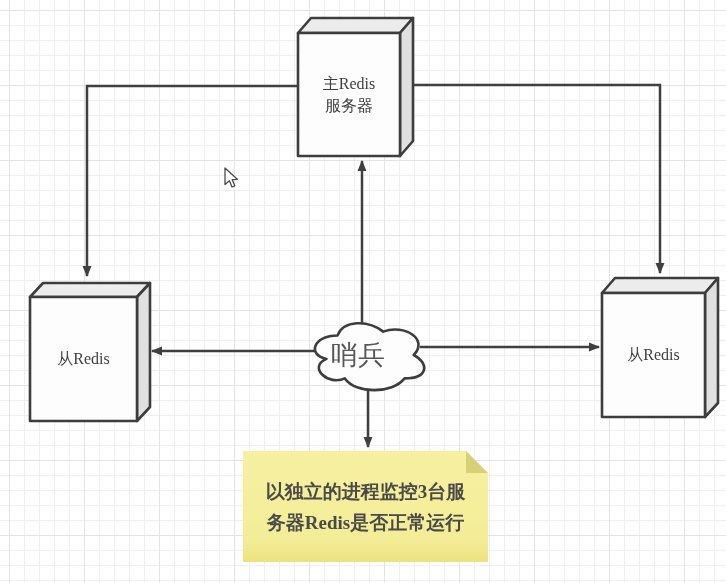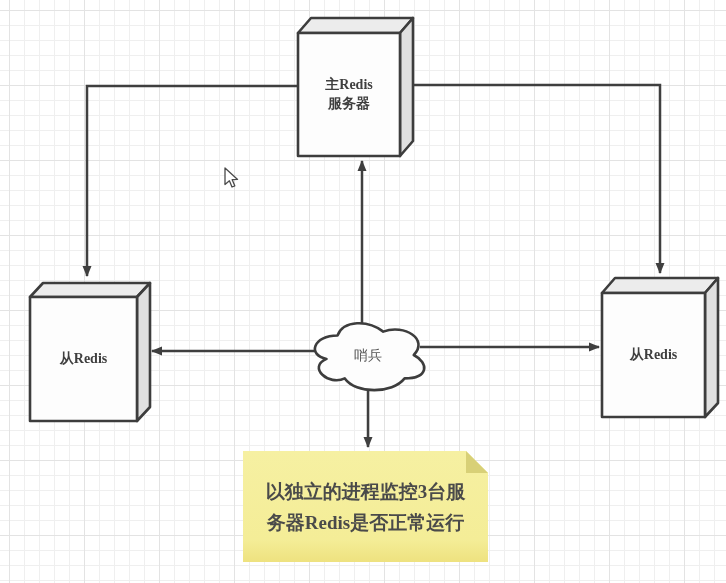--- a/index.html
+++ b/index.html
@@ -65,33 +65,33 @@
 
   .node-label {
     position: absolute;
     display: flex;
     flex-direction: column;
     align-items: center;
     justify-content: center;
     text-align: center;
     color: var(--label-text, #3f3f3f);
     font-family: "Liberation Serif", "DejaVu Serif", serif;
-    font-weight: bold;
-    font-size: 14px;
+    font-weight: normal;
+    font-size: 16px;
     line-height: 1.35;
     pointer-events: none;
   }
   .label-master  { left: 298px; top: 33px;  width: 102px; height: 123px; }
   .label-slave1  { left: 30px;  top: 297px; width: 107px; height: 124px; }
   .label-slave2  { left: 602px; top: 293px; width: 103px; height: 124px; }
   .label-sentinel {
-    left: 307px; top: 316px; width: 122px; height: 78px;
+    left: 297px; top: 316px; width: 122px; height: 78px;
     font-family: "Liberation Sans", "DejaVu Sans", sans-serif;
     font-weight: 400;
-    font-size: 14px;
+    font-size: 27px;
     color: var(--sentinel-text, #565656);
   }
   .label-note {
     left: 243px; top: 451px; width: 245px; height: 111px;
     font-size: 19px;
     font-weight: 700;
     line-height: 31px;
     color: var(--note-text, #4a4a4a);
     text-align: right;
   }

